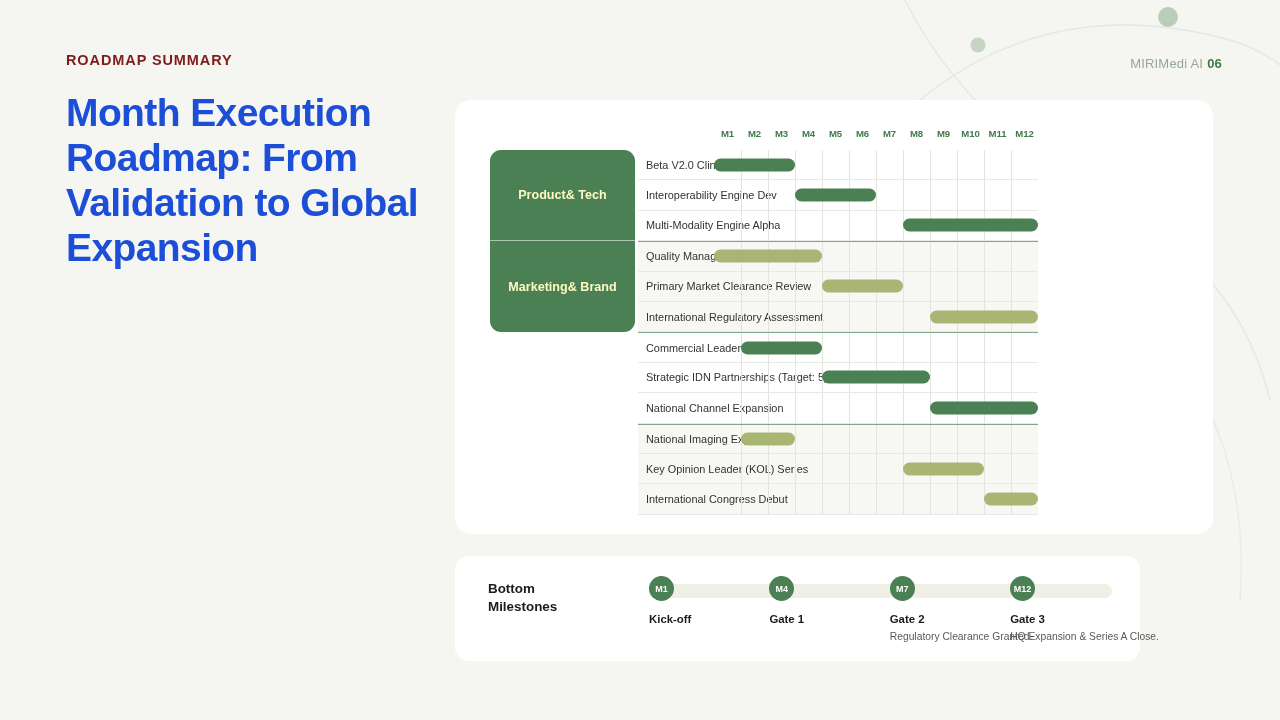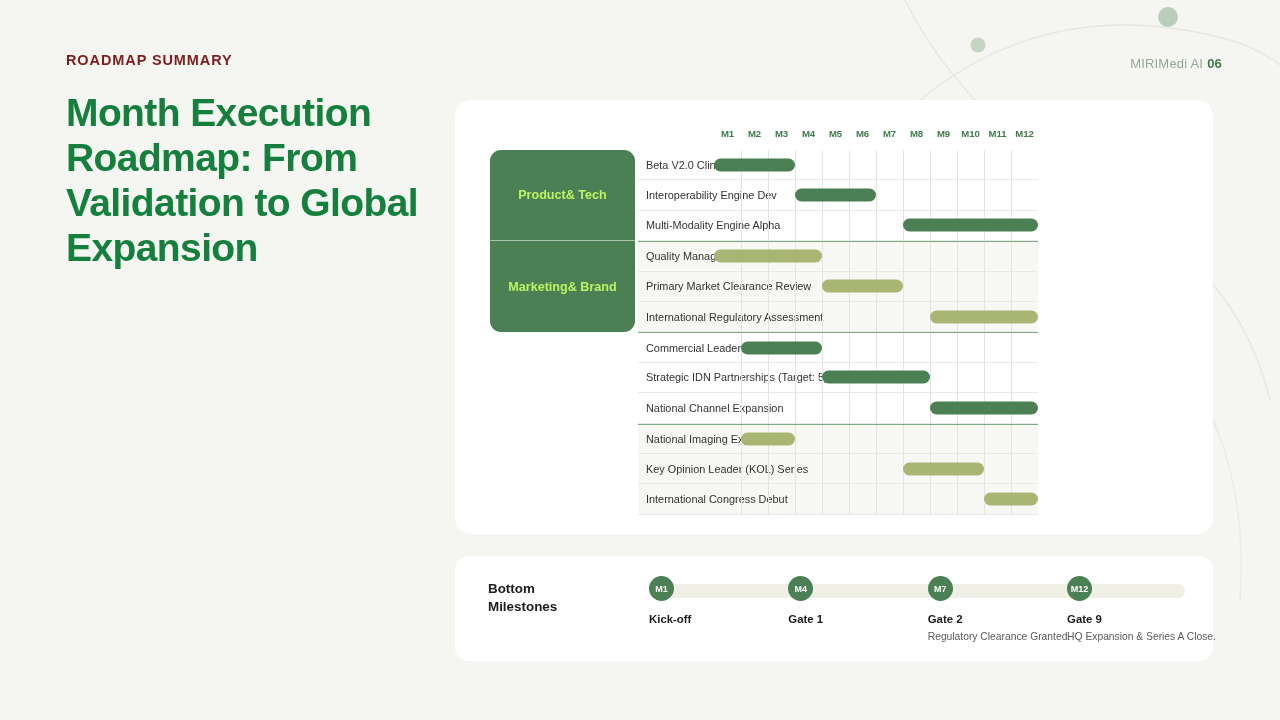--- a/index.html
+++ b/index.html
@@ -16,21 +16,21 @@
 
   
   .left-col { position: absolute; left: 66px; top: 52px; width: 360px; }
   .eyebrow {
     font-size: 14.5px; font-weight: 700; letter-spacing: 0.9px;
     color: #7f1d1d; text-transform: uppercase;
   }
   .headline {
     margin-top: 22px;
     font-size: 39px; line-height: 45px; font-weight: 700;
-    color: #15803d; letter-spacing: -0.6px;
+    color: #1d4ed8; letter-spacing: -0.6px;
   }
   .body-copy {
     position: absolute; left: 66px; top: 545px; width: 300px;
     font-size: 14.3px; line-height: 21.5px; color: #4A4A48;
   }
 
   
   .brand {
     position: absolute; right: 58px; top: 56px;
     font-size: 13px; color: #95A895; letter-spacing: 0.2px;
@@ -53,21 +53,21 @@
 
   .grid-wrap { position: absolute; left: 0; top: 22px; width: 548px; }
 
   .cat-col {
     position: absolute; left: 0; top: 0; width: 145px;
     background: #4A8053; border-radius: 11px; overflow: hidden;
     display: flex; flex-direction: column;
   }
   .cat-cell {
     display: flex; align-items: center; justify-content: center;
-    text-align: center; color: #bef264; font-size: 12.6px; font-weight: 700;
+    text-align: center; color: #fef9c3; font-size: 12.6px; font-weight: 700;
     line-height: 16px; border-bottom: 1px solid rgba(255,255,255,0.55);
   }
   .cat-cell:last-child { border-bottom: none; }
 
   .rows { position: absolute; left: 148px; top: 0; width: 400px; }
   .row {
     position: relative; height: 30.4px; display: flex; align-items: center;
     border-bottom: 1px solid #E8E8E4;
   }
   .row.band { background: #F7F8F4; }
@@ -81,21 +81,21 @@
     position: absolute; top: 0; bottom: 0; width: 1px; background: #E4E4DF;
   }
   .bar {
     position: absolute; top: 50%; transform: translateY(-50%);
     height: 13px; border-radius: 7px;
   }
 
   
   .ms-card {
     position: absolute; left: 455px; top: 556px;
-    width: 758px; height: 105px;
+    width: 685px; height: 105px;
     background: #FFFFFF; border-radius: 14px;
   }
   .ms-title {
     position: absolute; left: 33px; top: 24px;
     font-size: 13.4px; font-weight: 700; color: #1B1B1B; line-height: 18px;
   }
   .ms-area { position: absolute; left: 194px; top: 20px; right: 28px; bottom: 10px; }
   .ms-track {
     position: absolute; left: 0; right: 0; top: 8px; height: 14px;
     background: #EFEFE6; border-radius: 7px;
@@ -390,20 +390,20 @@
             <div class="ms-dot">M4</div>
             <div class="ms-label">Gate 1</div>
           </div>
           <div class="ms-item" style="left: 52%;">
             <div class="ms-dot">M7</div>
             <div class="ms-label">Gate 2</div>
             <div class="ms-desc">Regulatory Clearance Granted.</div>
           </div>
           <div class="ms-item" style="left: 78%;">
             <div class="ms-dot">M12</div>
-            <div class="ms-label">Gate 9</div>
+            <div class="ms-label">Gate 3</div>
             <div class="ms-desc">HQ Expansion &amp; Series A Close.</div>
           </div>
         </div>
     </div>
   </div>
 
 </div>
 
 </body></html>

